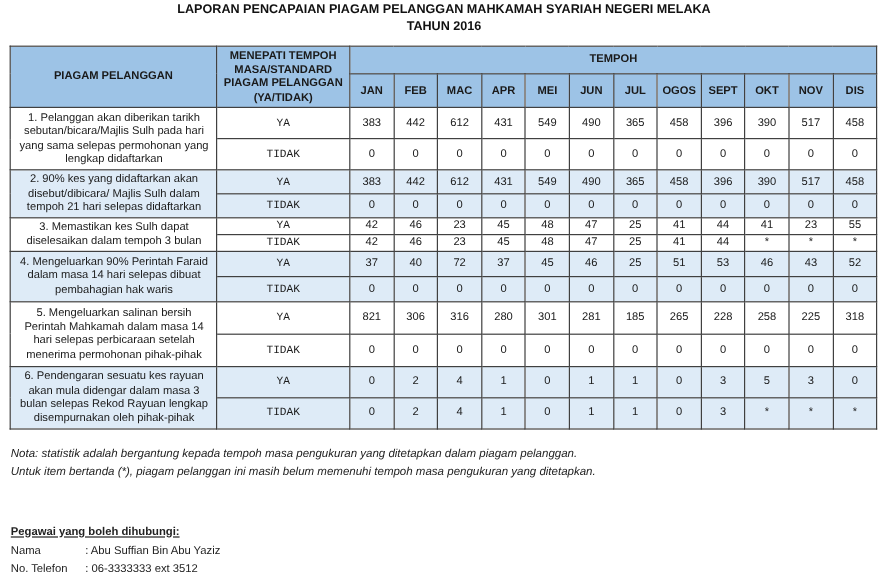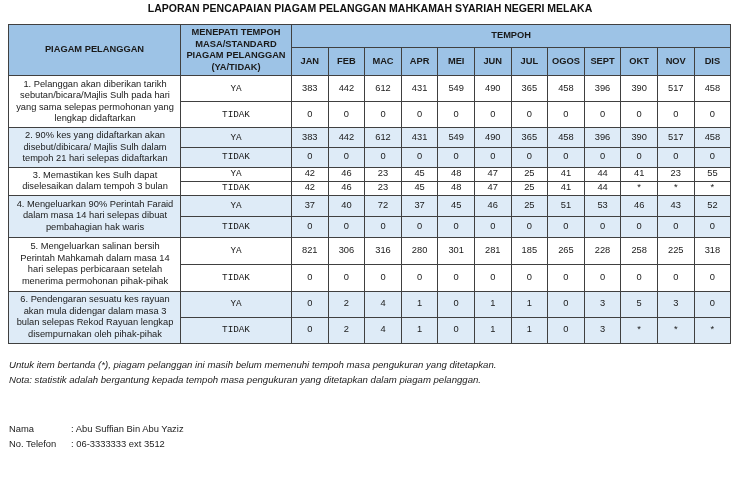--- a/index.html
+++ b/index.html
@@ -57,20 +57,21 @@
   .contact-label{width:62px;flex:none;}
   .contact-value{flex:1;}
 </style>
 </head>
 <body>
 
 <div class="page">
 
   <div class="title-block">
     <div class="title-line">LAPORAN PENCAPAIAN PIAGAM PELANGGAN MAHKAMAH SYARIAH NEGERI MELAKA</div>
+    <div class="title-line">TAHUN 2016</div>
   </div>
 
   <table class="report">
     <colgroup>
       <col style="width:172px">
         <col style="width:111px">
       <col span="12" style="width:36.6px">
     </colgroup>
     <thead>
       <tr>
@@ -277,25 +278,26 @@
           <td class="val">0</td>
           <td class="val">3</td>
           <td class="val">*</td>
           <td class="val">*</td>
           <td class="val">*</td>
         </tr>
       </tbody>
   </table>
 
   <div class="nota-block">
+    <div>Nota: statistik adalah bergantung kepada tempoh masa pengukuran yang ditetapkan dalam piagam pelanggan.</div>
     <div>Untuk item bertanda (*), piagam pelanggan ini masih belum memenuhi tempoh masa pengukuran yang ditetapkan.</div>
-    <div>Nota: statistik adalah bergantung kepada tempoh masa pengukuran yang ditetapkan dalam piagam pelanggan.</div>
   </div>
 
   <div class="contact-block">
+    <div class="contact-heading">Pegawai yang boleh dihubungi:</div>
     <div class="contact-row">
       <span class="contact-label">Nama</span>
       <span class="contact-value">: Abu Suffian Bin Abu Yaziz</span>
     </div>
     <div class="contact-row">
       <span class="contact-label">No. Telefon</span>
       <span class="contact-value">: 06-3333333 ext 3512</span>
     </div>
 
   </div>

